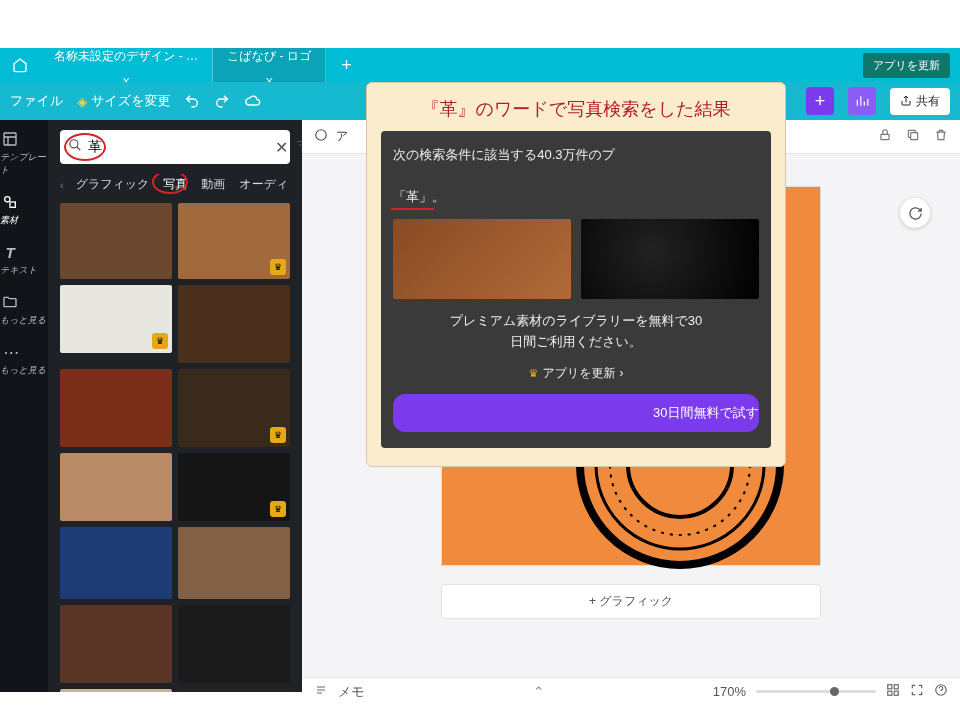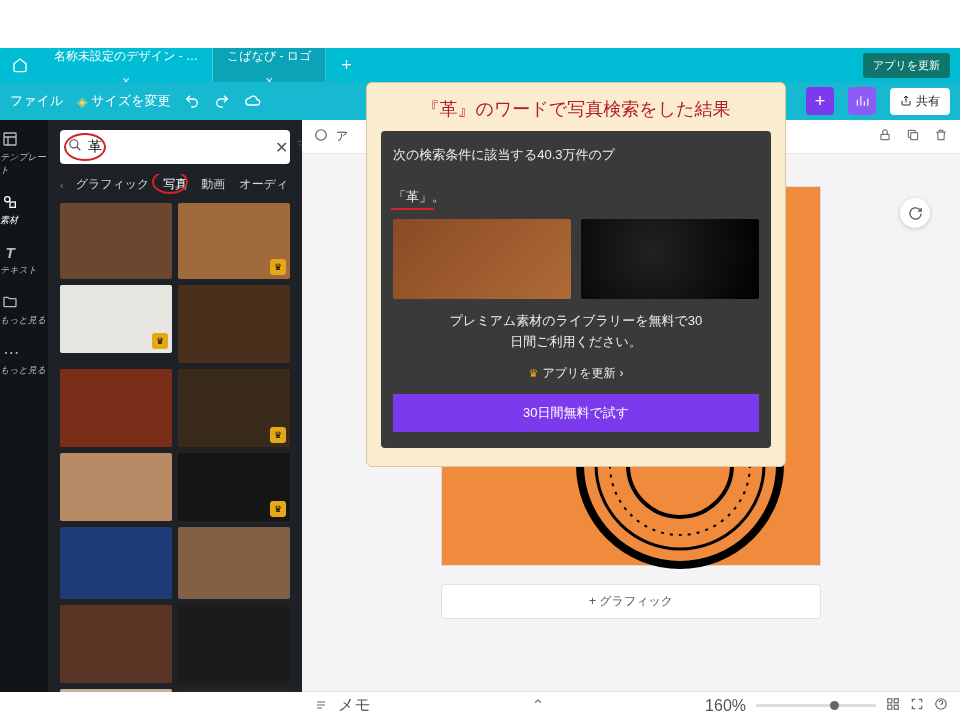--- a/index.html
+++ b/index.html
@@ -46,38 +46,38 @@
   .canvas-area { position: absolute; top: 120px; left: 302px; right: 0; bottom: 28px; background: #f4f4f6; }
   .canvas-tools { height: 34px; background: #fff; border-bottom: 1px solid #e4e4e8; display: flex; align-items: center; padding: 0 12px; font-size: 12px; color: #444; gap: 8px; }
   .canvas-tools .right { margin-left: auto; display: flex; gap: 14px; color: #777; font-size: 14px; }
   .stage { position: relative; width: 100%; height: calc(100% - 34px); display: flex; flex-direction: column; align-items: center; overflow: auto; padding-top: 32px; }
   .reload { position: absolute; right: 30px; top: 44px; width: 30px; height: 30px; background: #fff; border-radius: 50%; box-shadow: 0 1px 4px rgba(0,0,0,.2); display: flex; align-items: center; justify-content: center; }
   .page { width: 380px; height: 380px; background: #f08a3c; border: 1px solid #ddd; position: relative; }
   .badge-ring { position: absolute; right: 30px; bottom: -10px; width: 220px; height: 220px; }
   .addpage { margin-top: 18px; width: 380px; background: #fff; border: 1px solid #e2e2e6; border-radius: 4px; text-align: center; font-size: 12px; color: #555; padding: 8px 0; }
 
   
-  .bottombar { position: absolute; left: 302px; right: 0; bottom: 1px; height: 28px; background: #fff; border-top: 1px solid #e4e4e8; display: flex; align-items: center; padding: 0 12px; font-size: 16px; color: #555; gap: 10px; }
+  .bottombar { position: absolute; left: 302px; right: 0; bottom: 15px; height: 28px; background: #fff; border-top: 1px solid #e4e4e8; display: flex; align-items: center; padding: 0 12px; font-size: 13px; color: #555; gap: 10px; }
   .bottombar .sp { flex: 1; }
   .zoom-track { width: 120px; height: 3px; background: #ddd; border-radius: 2px; position: relative; }
   .zoom-track::after { content: ""; position: absolute; left: 62%; top: -3px; width: 9px; height: 9px; background: #666; border-radius: 50%; }
 
   
   .callout { position: absolute; top: 82px; left: 366px; width: 420px; background: #fbeccd; border: 1px solid #d7c9a7; border-radius: 6px; padding: 14px 14px 18px; z-index: 20; }
   .callout-title { color: #b01d25; font-size: 18px; text-align: center; margin-bottom: 10px; }
   .promo { background: #3a3a3a; color: #eee; border-radius: 4px; padding: 14px 12px 16px; font-size: 13px; }
   .promo-head { text-align: left; line-height: 1.6; }
   .promo-key { display: inline-block; position: relative; }
   .promo-key::after { content: ""; position: absolute; left: -2px; right: -2px; bottom: -3px; height: 2px; background: #d4242a; }
   .promo-imgs { display: flex; gap: 10px; margin: 12px 0; }
   .pimg { flex: 1; height: 80px; border-radius: 2px; }
   .promo-sub { text-align: center; margin: 8px 0 12px; line-height: 1.6; }
   .promo-link { text-align: center; font-size: 12px; margin-bottom: 12px; display: flex; align-items: center; justify-content: center; gap: 4px; }
   .promo-link .crn { color: #e6a815; font-size: 11px; }
-  .promo-cta { background: #7c3aed; color: #fff; text-align: center; border-radius: 0; padding: 10px 0; font-size: 13px; }
+  .promo-cta { background: #7c3aed; color: #fff; text-align: right; border-radius: 12px; padding: 10px 0; font-size: 13px; }
   .tail { position: absolute; left: -52px; bottom: -36px; width: 0; height: 0; }
 
   .hide-top { position: absolute; top: 0; left: 0; right: 0; height: 48px; background: #fff; }
 </style>
 </head>
 <body>
 
 <div class="hide-top"></div>
 
 <div class="tabbar">
@@ -263,21 +263,21 @@
 </div>
 
 <div class="bottombar">
   <span><svg width="14" height="12" viewBox="0 0 24 24" fill="none" stroke="#666" stroke-width="2">
         <path d="M4 6h16M4 12h16M4 18h10"></path>
       </svg></span>
   <span>メモ</span>
   <div class="sp"></div>
   <span style="color:#888">⌃</span>
   <div class="sp"></div>
-  <span>160%</span>
+  <span>170%</span>
   <div class="zoom-track"></div>
   <span><svg width="14" height="14" viewBox="0 0 24 24" fill="none" stroke="#666" stroke-width="2">
         <rect x="3" y="3" width="7" height="7"></rect>
         <rect x="14" y="3" width="7" height="7"></rect>
         <rect x="3" y="14" width="7" height="7"></rect>
         <rect x="14" y="14" width="7" height="7"></rect>
       </svg></span>
   <span><svg width="14" height="14" viewBox="0 0 24 24" fill="none" stroke="#666" stroke-width="2">
         <path d="M4 9V4h5M20 9V4h-5M4 15v5h5M20 15v5h-5"></path>
       </svg></span>

